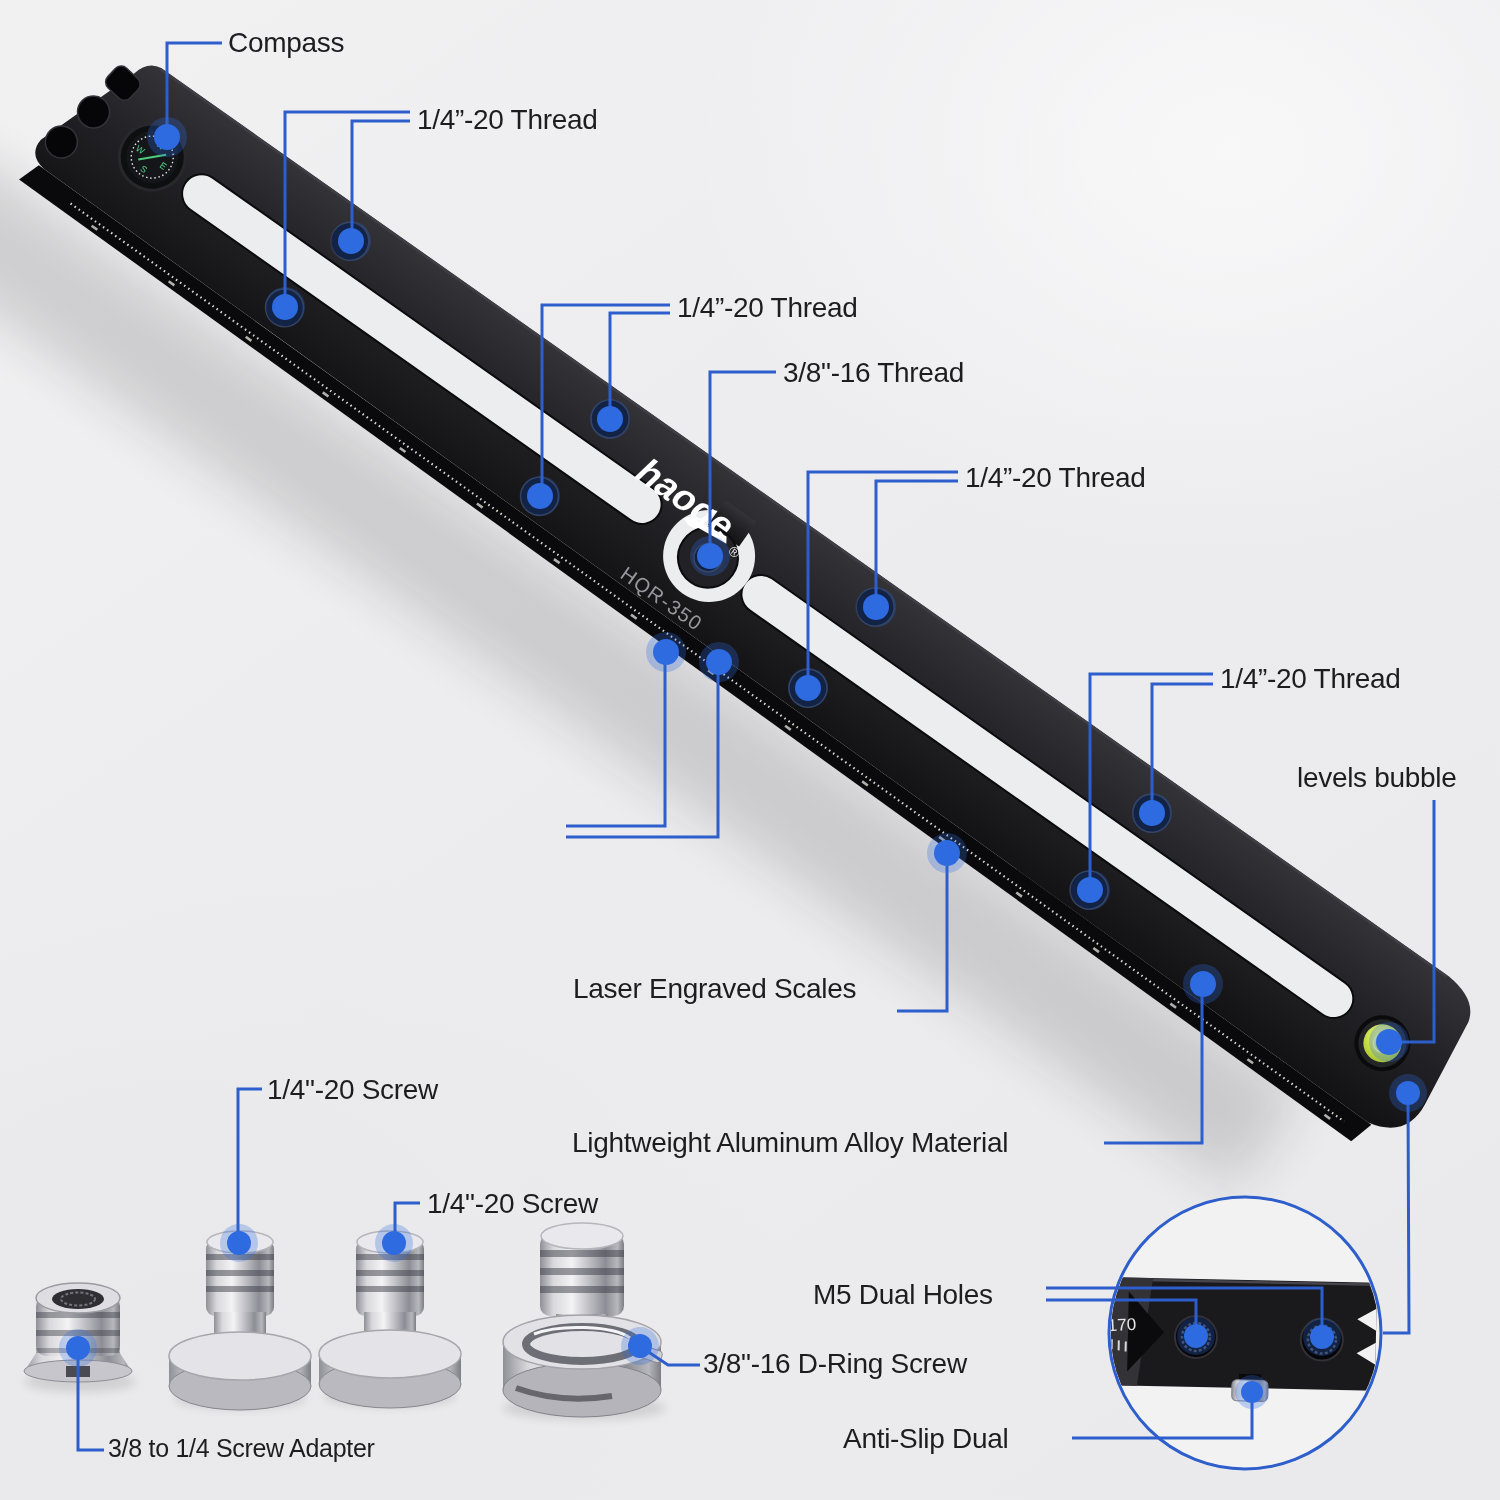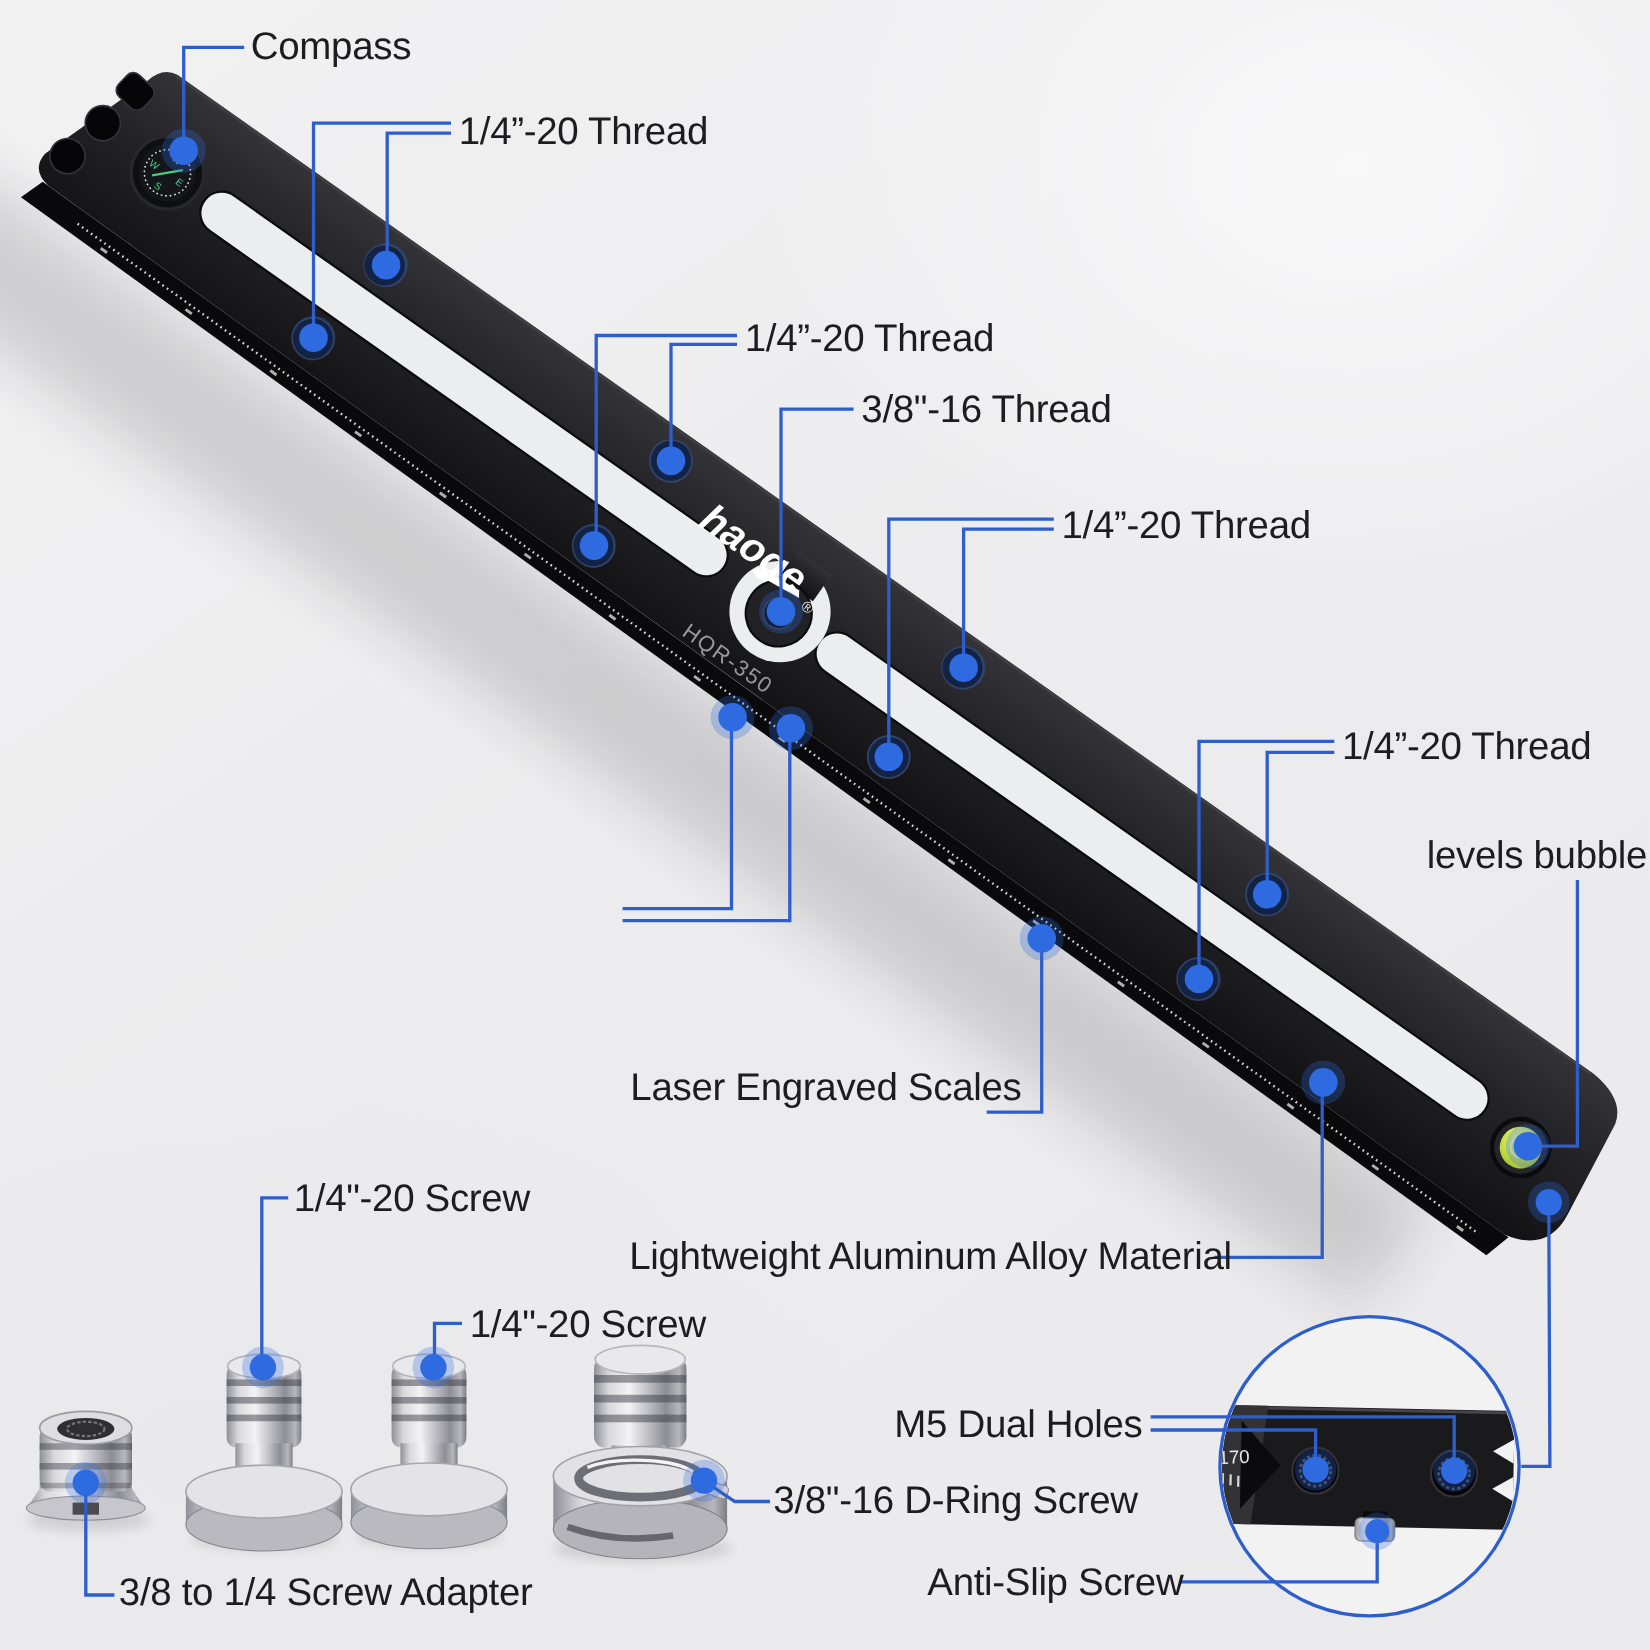--- a/index.html
+++ b/index.html
@@ -6,23 +6,23 @@
   .canvas{
     position:relative;width:1500px;height:1500px;overflow:hidden;
     font-family:"Liberation Sans",sans-serif;
     background:
       radial-gradient(900px 700px at 82% 10%, #f8f8f9 0%, rgba(248,248,249,0) 60%),
       radial-gradient(1100px 850px at 12% 88%, #e9e9eb 0%, rgba(233,233,235,0) 55%),
       linear-gradient(145deg,#f1f1f2 0%,#ececee 50%,#eaeaec 100%);
   }
   .lbl{
     position:absolute;white-space:nowrap;color:#1d1d1f;
-    font-size:35px;line-height:36px;letter-spacing:-0.3px;
+    font-size:28px;line-height:36px;letter-spacing:-0.3px;
   }
-  .lbl.big{font-size:35px;}
+  .lbl.big{font-size:25px;}
   svg{position:absolute;left:0;top:0;}
 </style>
 </head>
 <body>
 
 <div class="canvas">
 
 <svg width="1500" height="1500" viewBox="0 0 1500 1500">
   <defs>
     <filter id="b28" x="-40%" y="-40%" width="180%" height="180%">
@@ -297,15 +297,15 @@
 <div class="lbl" style="left:965px;top:460px">1/4”-20 Thread</div>
 <div class="lbl" style="left:1220px;top:661px">1/4”-20 Thread</div>
 <div class="lbl" style="left:1297px;top:760px">levels bubble</div>
 <div class="lbl" style="left:573px;top:971px">Laser Engraved Scales</div>
 <div class="lbl" style="left:572px;top:1125px">Lightweight Aluminum Alloy Material</div>
 <div class="lbl" style="left:267px;top:1072px">1/4"-20 Screw</div>
 <div class="lbl" style="left:427px;top:1186px">1/4"-20 Screw</div>
 <div class="lbl big" style="left:108px;top:1430px">3/8 to 1/4 Screw Adapter</div>
 <div class="lbl" style="left:703px;top:1346px">3/8"-16 D-Ring Screw</div>
 <div class="lbl" style="left:813px;top:1277px">M5 Dual Holes</div>
-<div class="lbl" style="left:843px;top:1421px">Anti-Slip Screw</div>
+<div class="lbl" style="left:843px;top:1421px">Anti-Slip Dual</div>
 
 </div>
 
 </body></html>

